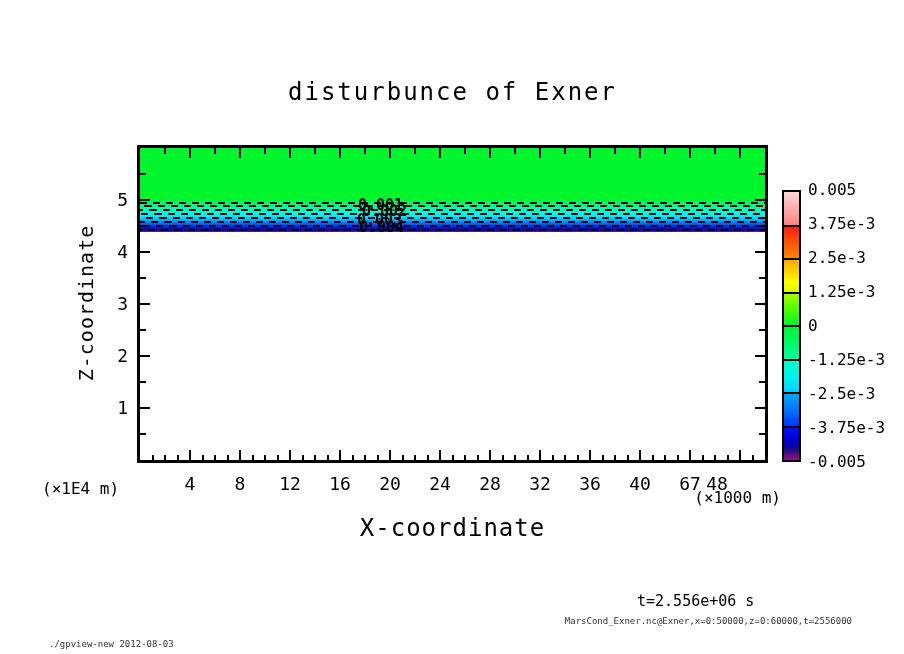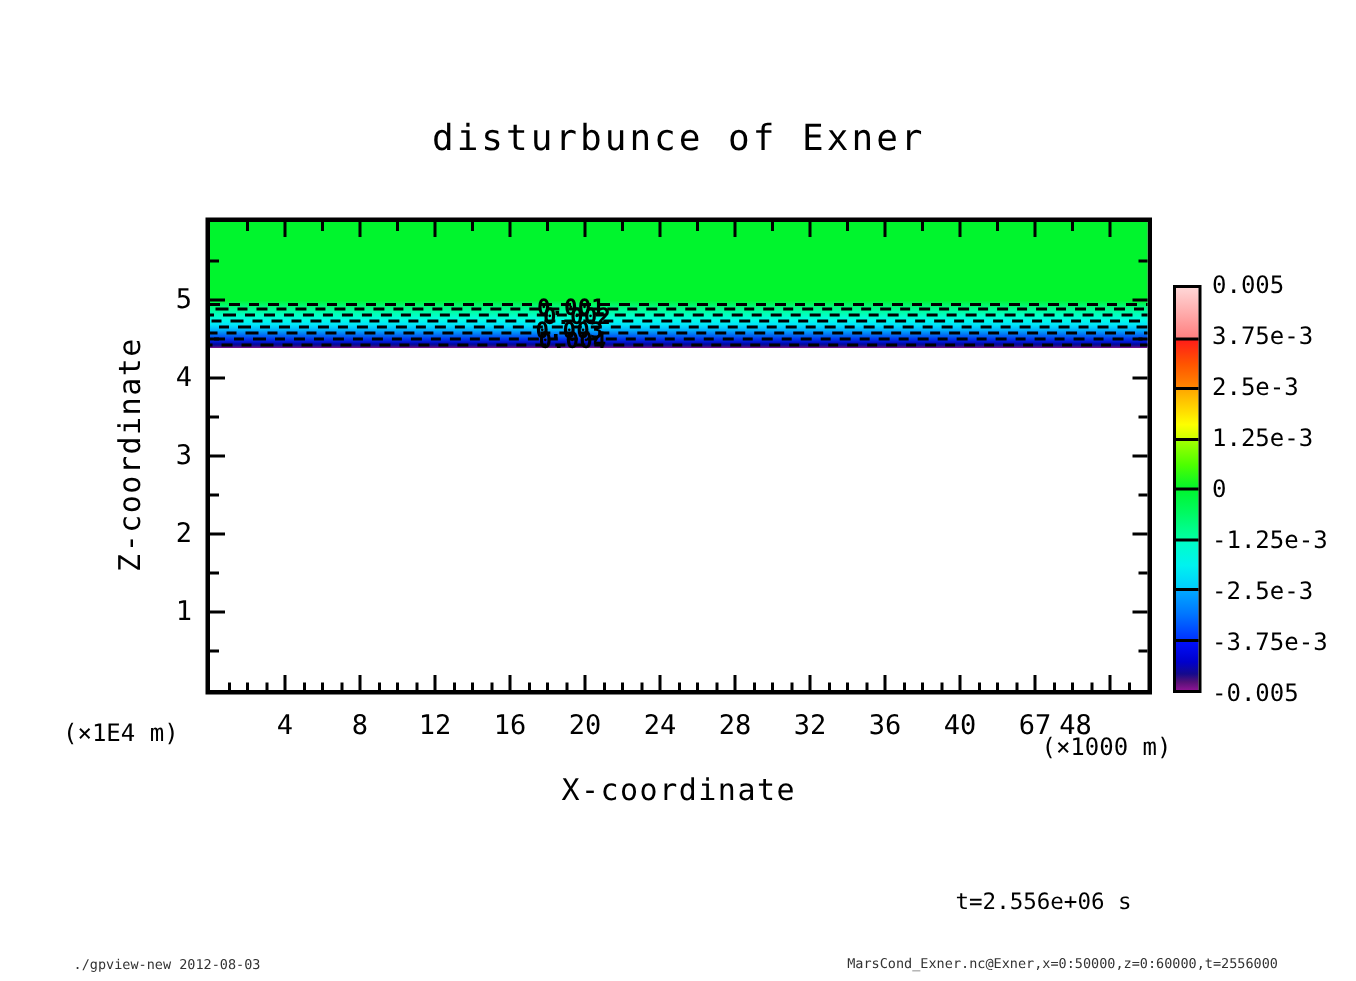--- a/index.html
+++ b/index.html
@@ -12,28 +12,28 @@
   .yunit{left:42px;top:479px;font-size:16px;}
   .plot{left:137px;top:145px;width:631px;height:318px;border:3px solid #000;box-sizing:border-box;background:#fff;}
   .plot-layer{position:absolute;left:0;right:0;}
   .tick{position:absolute;background:#000;}
   .dash-line{position:absolute;left:0;right:0;height:2px;
              background-image:repeating-linear-gradient(90deg,#000 0 7px,transparent 7px 13px);}
   .clabel{position:absolute;font-size:15px;font-weight:700;line-height:13px;}
   .xtl{position:absolute;width:44px;text-align:center;font-size:18px;top:473px;}
   .ytl{position:absolute;width:32px;text-align:right;font-size:18px;line-height:22px;}
   .xunit{right:123px;top:488px;font-size:16px;}
-  .xlabel{left:137px;top:514px;width:631px;text-align:center;font-size:20px;letter-spacing:1px;}
+  .xlabel{left:137px;top:514px;width:631px;text-align:center;font-size:24px;letter-spacing:1px;}
   .cbar{left:782px;top:190px;width:19px;height:272px;border:2px solid #000;box-sizing:border-box;}
   .cbar-sep{position:absolute;left:0;right:0;height:2px;background:#000;}
   .cbl{position:absolute;left:808px;width:110px;height:20px;line-height:20px;font-size:16px;}
   .cinterval{left:137px;top:564px;width:631px;text-align:center;font-size:17px;}
   .time{left:637px;top:592px;font-size:15px;}
   .footl{left:24px;top:639px;font-size:9px;color:#333;margin-left:25px;}
-  .footr{right:52px;top:638px;font-size:9px;color:#333;text-align:right;}
+  .footr{right:52px;top:616px;font-size:9px;color:#333;text-align:right;}
 </style>
 </head>
 <body>
 
 <div class="canvas">
 
   <div class="abs title">disturbunce of Exner</div>
 
   <div class="abs ylabel">Z-coordinate</div>
   <div class="abs yunit">(×1E4 m)</div>

